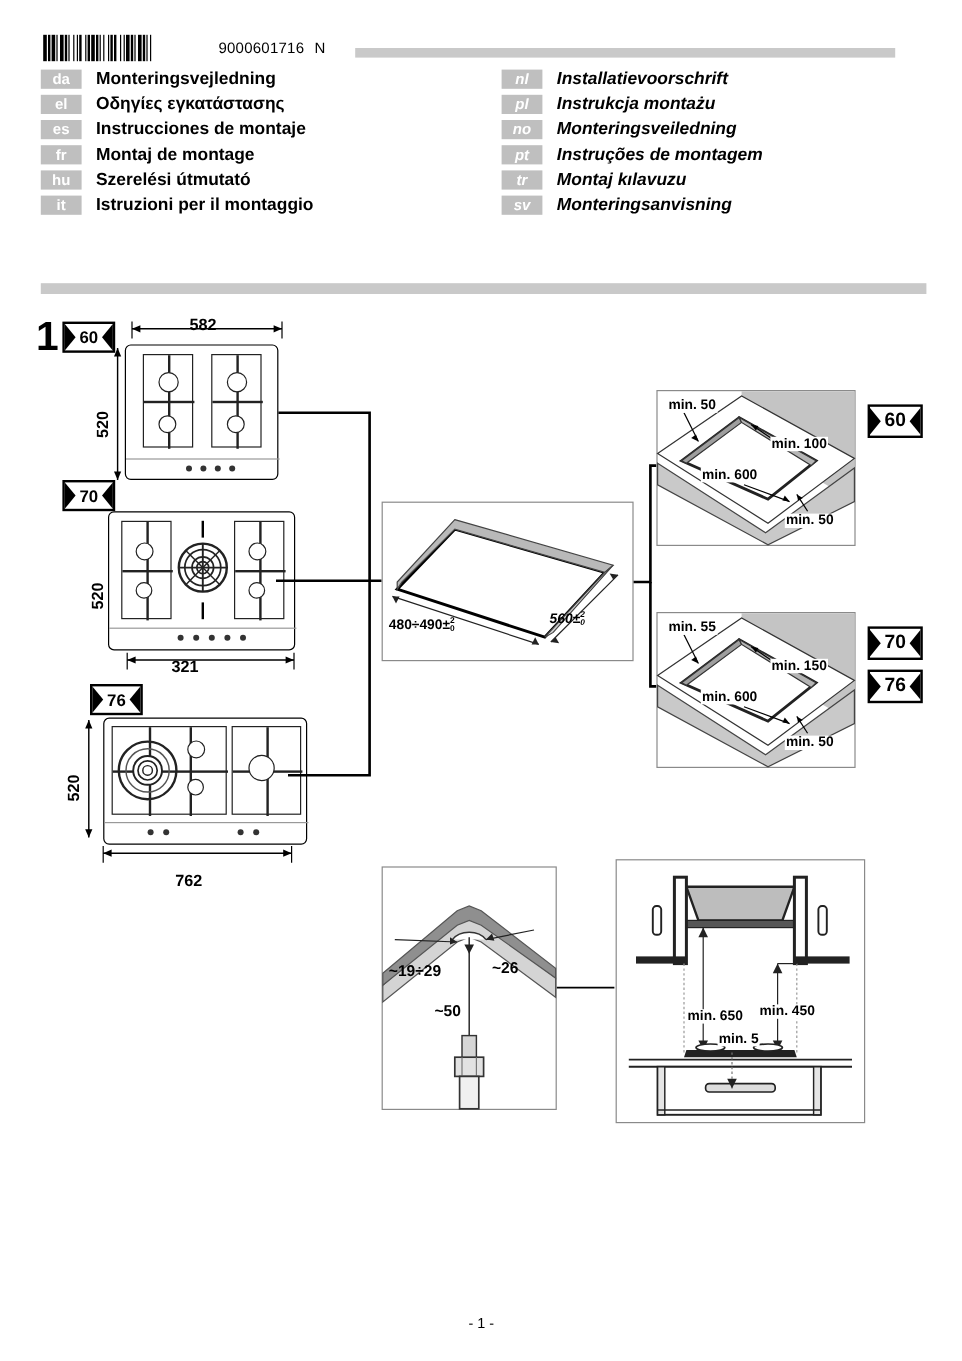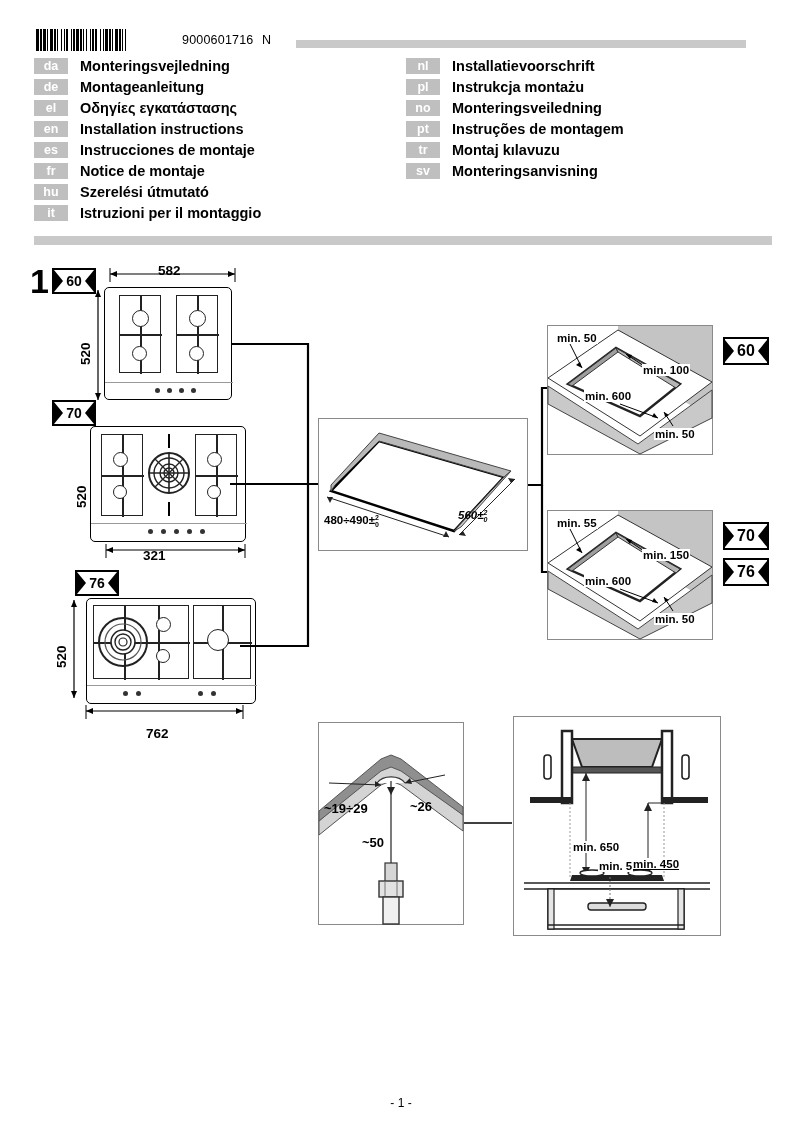--- a/index.html
+++ b/index.html
@@ -10,21 +10,21 @@
   .barcode{position:absolute;left:36px;top:29px;height:22px;width:148px;}
   .barcode i{position:absolute;top:0;height:22px;background:#000;}
   .bc-num{position:absolute;left:182px;top:33px;font-size:12.5px;letter-spacing:.2px;}
   .bc-n{position:absolute;left:262px;top:33px;font-size:12.5px;}
   .topbar{position:absolute;left:296px;top:40px;width:450px;height:8px;background:#c9c9c9;}
   .midbar{position:absolute;left:34px;top:236px;width:738px;height:9px;background:#c9c9c9;}
 
   .langs{position:absolute;left:34px;top:56px;width:740px;}
   .lcol{position:absolute;top:0;width:360px;}
   .lcol.left{left:0;}
-  .lcol.right{left:372px;}
+  .lcol.right{left:384px;font-style:italic;}
   .lrow{position:relative;height:21px;}
   .lcode{position:absolute;left:0;top:2px;width:34px;height:16px;background:#bfbfbf;color:#fff;
          font-size:12.5px;font-weight:bold;text-align:center;line-height:16px;}
   .ltext{position:absolute;left:46px;top:0;font-size:14.5px;font-weight:bold;line-height:20px;white-space:nowrap;}
 
   
   .step-num{position:absolute;left:30px;top:262px;font-size:34px;font-weight:bold;font-family:"Liberation Sans",sans-serif;}
 
   
   .badge{position:absolute;border:2px solid #000;background:#fff;
@@ -91,38 +91,30 @@
   <div class="bc-n">N</div>
   <div class="topbar"></div>
 
   <div class="langs">
     <div class="lcol left">
       <div class="lrow">
           <div class="lcode">da</div>
           <div class="ltext">Monteringsvejledning</div>
         </div>
       <div class="lrow">
-          <div class="lcode">de</div>
-          <div class="ltext">Montageanleitung</div>
-        </div>
-      <div class="lrow">
           <div class="lcode">el</div>
           <div class="ltext">Οδηγίες εγκατάστασης</div>
         </div>
       <div class="lrow">
-          <div class="lcode">en</div>
-          <div class="ltext">Installation instructions</div>
-        </div>
-      <div class="lrow">
           <div class="lcode">es</div>
           <div class="ltext">Instrucciones de montaje</div>
         </div>
       <div class="lrow">
           <div class="lcode">fr</div>
-          <div class="ltext">Notice de montaje</div>
+          <div class="ltext">Montaj de montage</div>
         </div>
       <div class="lrow">
           <div class="lcode">hu</div>
           <div class="ltext"> Szerelési útmutató</div>
         </div>
       <div class="lrow">
           <div class="lcode">it</div>
           <div class="ltext">Istruzioni per il montaggio</div>
         </div>
     </div>
@@ -425,18 +417,18 @@
       <line x1="10" y1="172" x2="196" y2="172" stroke="#222" stroke-width="1.6"></line>
       <rect x="34" y="172" width="136" height="40" fill="#fff" stroke="#222" stroke-width="1.6"></rect>
       <rect x="34" y="172" width="6" height="40" fill="#e5e5e5" stroke="#222" stroke-width="1.2"></rect>
       <rect x="164" y="172" width="6" height="40" fill="#e5e5e5" stroke="#222" stroke-width="1.2"></rect>
       <rect x="74" y="186" width="58" height="7" rx="3" fill="#ddd" stroke="#222" stroke-width="1.4"></rect>
       <line x1="96" y1="160" x2="96" y2="190" stroke="#777" stroke-width="1" stroke-dasharray="2,2"></line>
       <polygon points="96,190 92,182 100,182" fill="#222"></polygon>
       <line x1="34" y1="208" x2="170" y2="208" stroke="#222" stroke-width="1.4"></line>
     </svg>
     <div class="mintxt" style="left:58px;top:124px;">min. 650</div>
-    <div class="mintxt" style="left:118px;top:141px;text-decoration:underline;">min. 450</div>
+    <div class="mintxt" style="left:118px;top:120px;">min. 450</div>
     <div class="mintxt" style="left:84px;top:143px;">min. 5</div>
   </div>
 
   <div class="footer">- 1 -</div>
 </div>
 
 </body></html>

